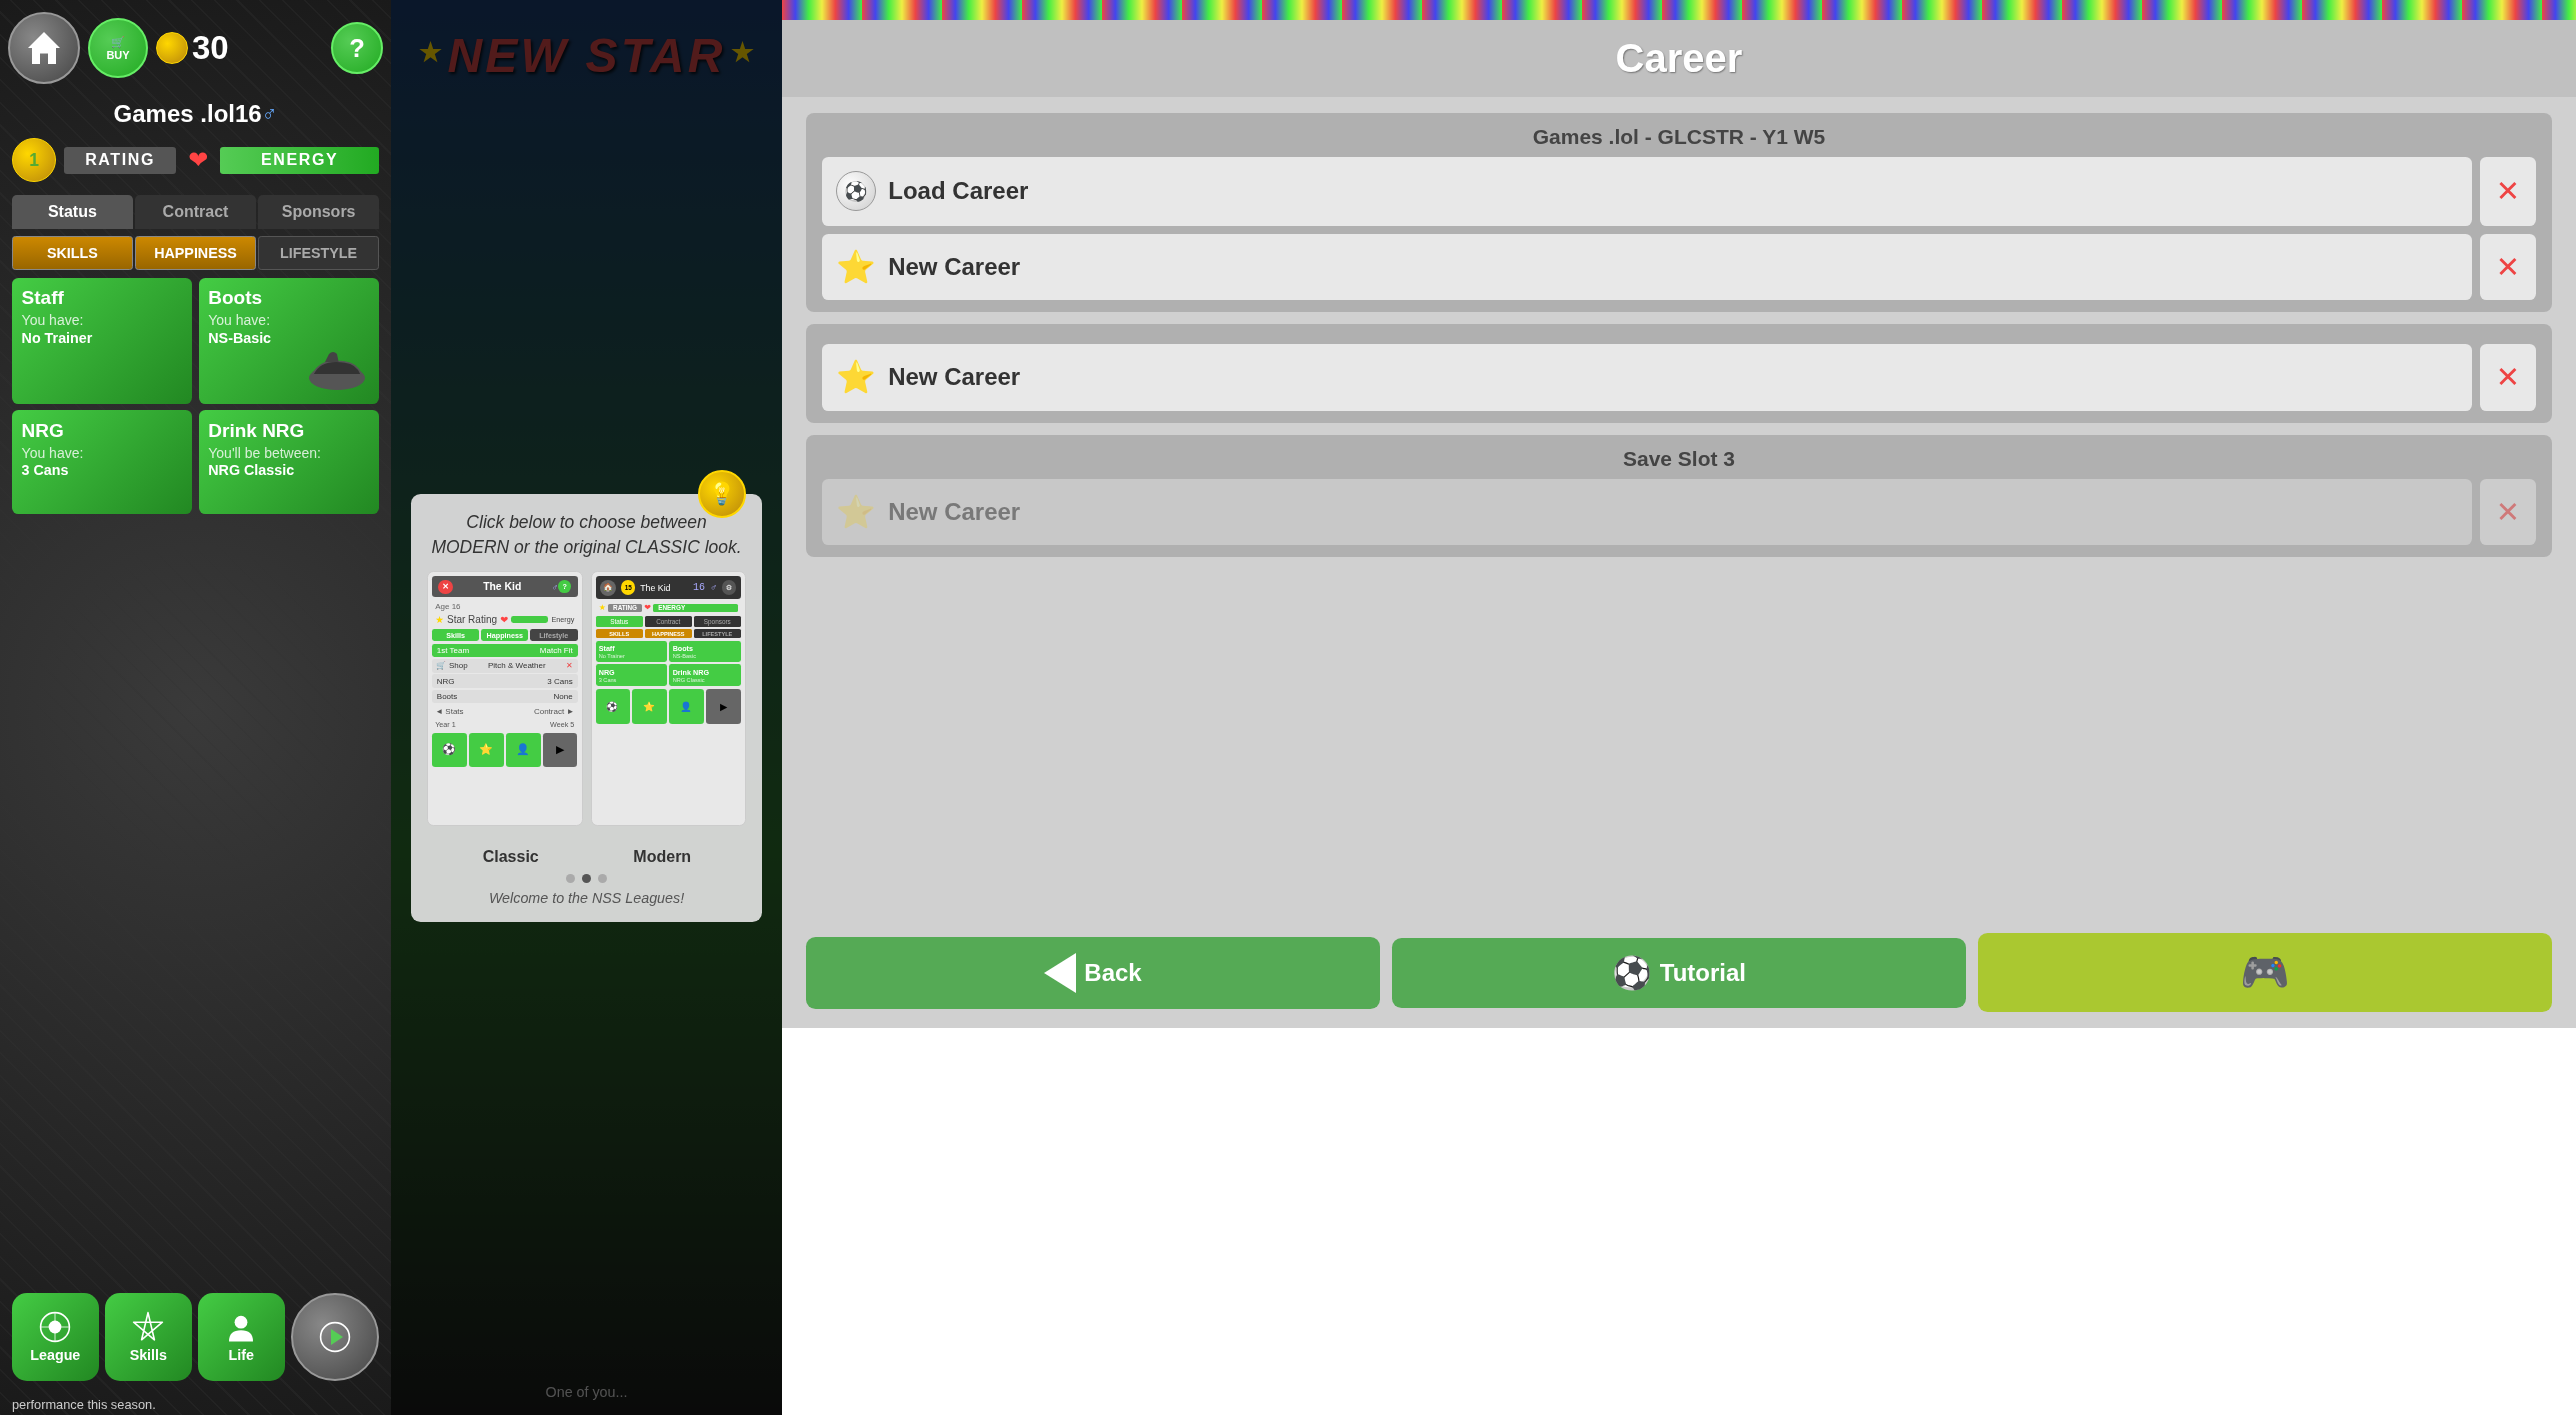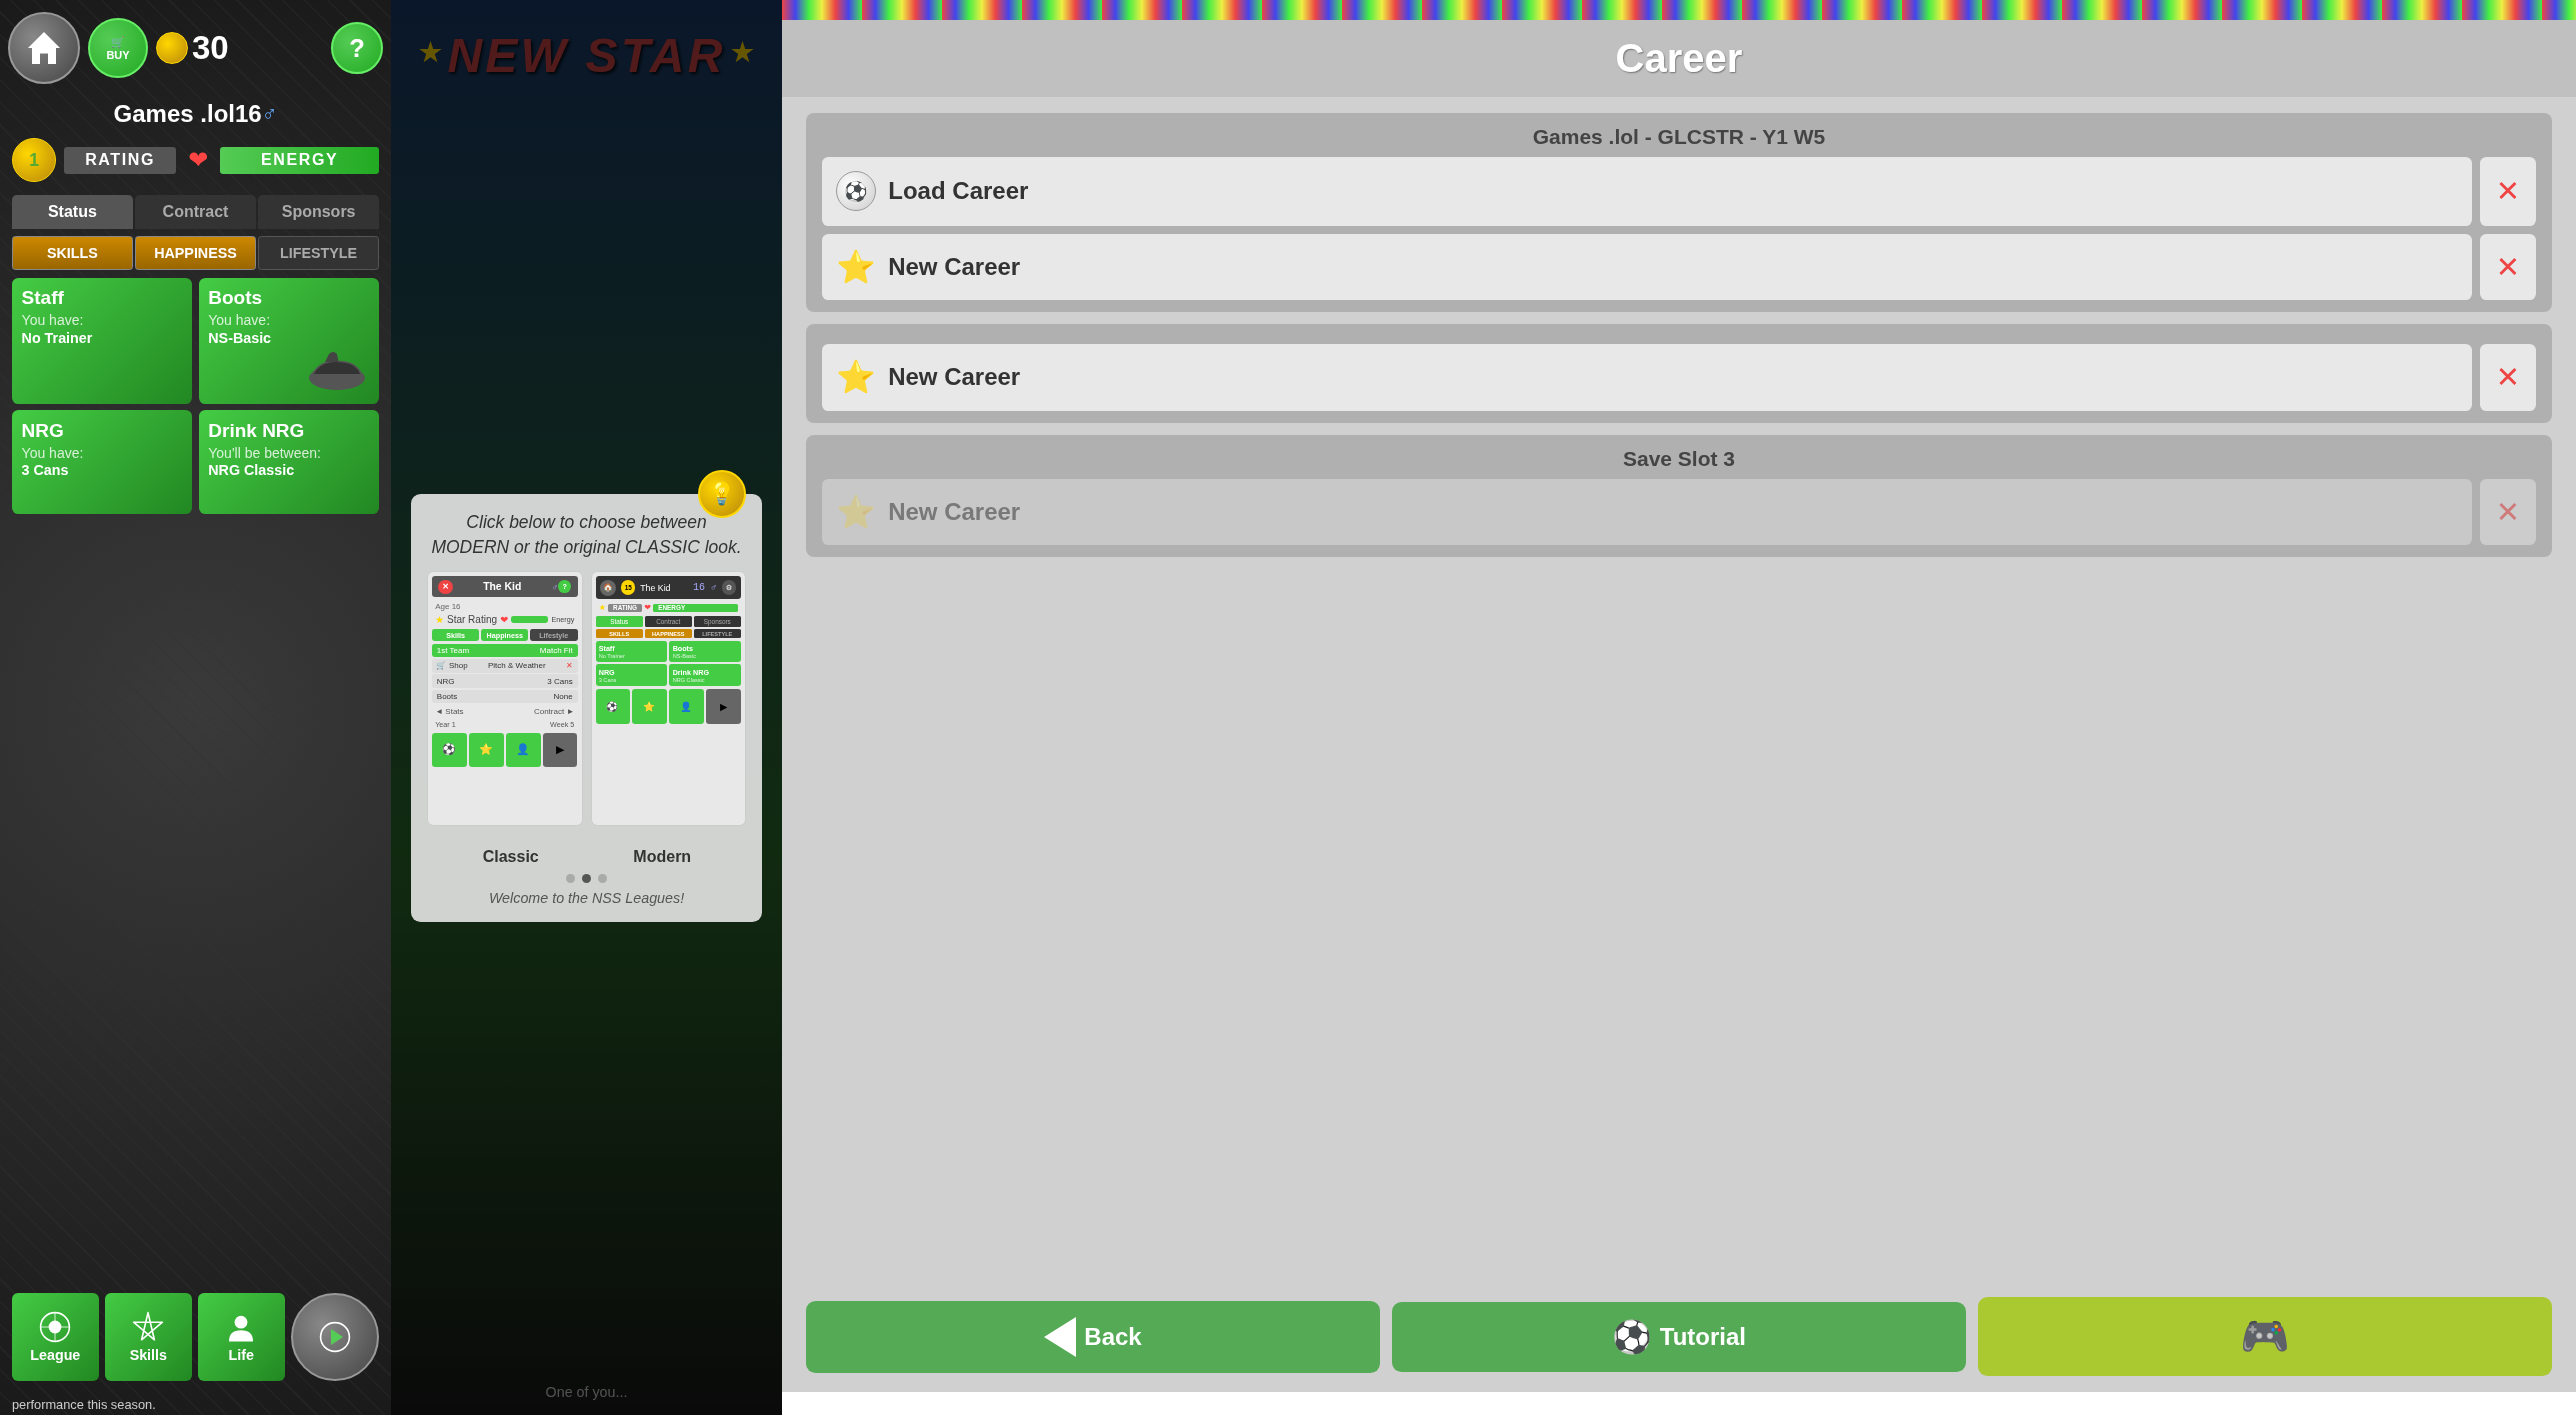--- a/index.html
+++ b/index.html
@@ -284,21 +284,21 @@
       gap: 6.4px;
       position: relative;
       z-index: 2;
       margin-top: auto;
     }
 
     .bottom-nav-btn {
       flex: 1;
       aspect-ratio: 1;
       background: linear-gradient(135deg, #4c4, #282);
-      border-radius: 6px;
+      border-radius: 15px;
       display: flex;
       flex-direction: column;
       align-items: center;
       justify-content: center;
       cursor: pointer;
       padding: 8px;
     }
 
     .bottom-nav-btn.play-btn {
       background: radial-gradient(circle at 35% 35%, #888, #444);
@@ -508,21 +508,21 @@
       color: #555;
       font-size: 14.3px;
       text-align: center;
       margin-top: 6.4px;
       font-style: italic;
     }
 
     
     #right-panel {
       flex: 1;
-      height: 1392px;
+      height: 1028px;
       background: #d0d0d0;
       display: flex;
       flex-direction: column;
     }
 
     .top-strip {
       height: 20px;
       background: linear-gradient(to right, #e44, #44e, #4e4, #ee4, #e44, #44e, #4e4);
       background-size: 80px;
     }

